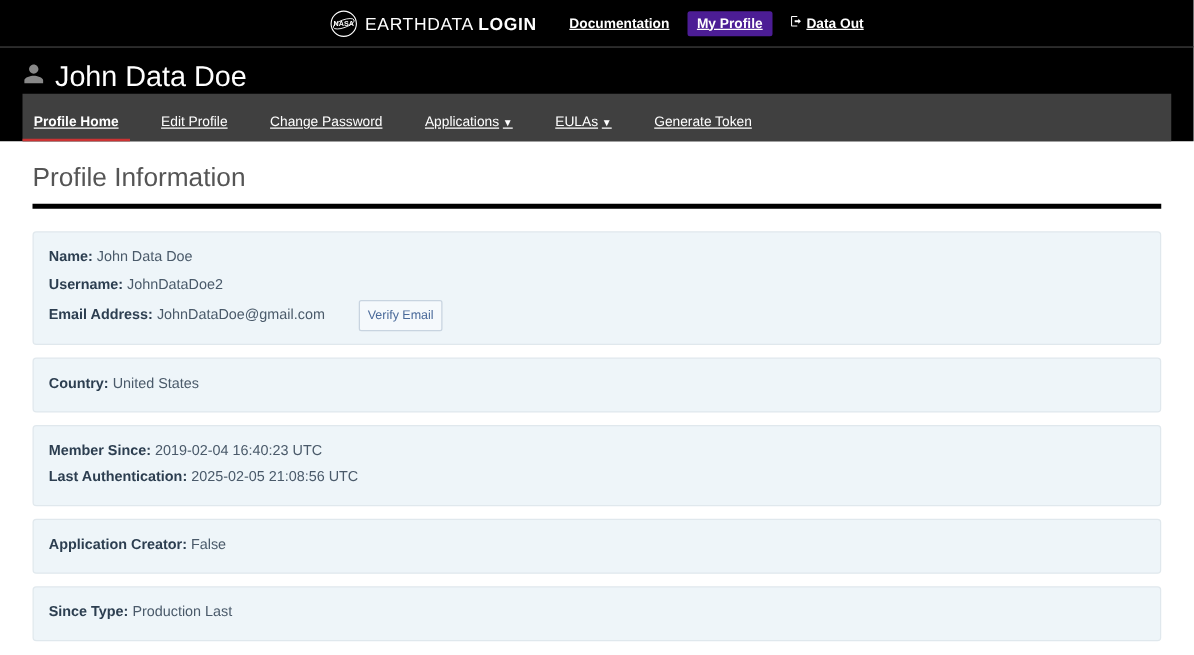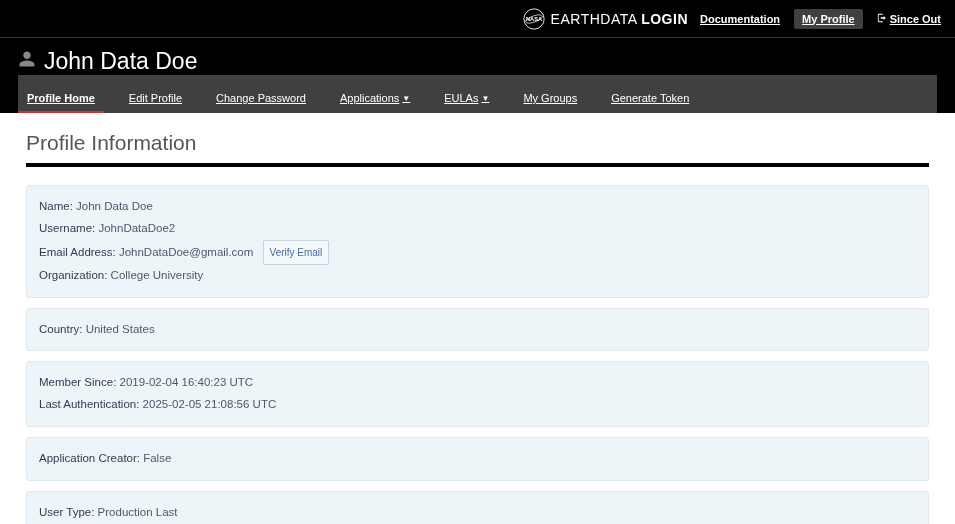--- a/index.html
+++ b/index.html
@@ -1,47 +1,47 @@
 <!DOCTYPE html>
 <html><head>
 <meta charset="utf-8">
 <style>
   * { box-sizing: border-box; margin: 0; padding: 0; }
   body { font-family: -apple-system, BlinkMacSystemFont, "Segoe UI", Arial, sans-serif; background: #fff; color: #2c3e50; width: 955px; }
   
-  .topbar { background: #000; height: 38px; display: flex; align-items: center; justify-content: flex-end; padding: 0 14px; border-bottom: 1px solid #333; }
+  .topbar { background: #000; height: 38px; display: flex; align-items: center; justify-content: center; padding: 0 14px; border-bottom: 1px solid #333; gap: 14px; }
   .brand { display: flex; align-items: center; gap: 6px; }
   .brand-text { color: #fff; font-size: 14px; letter-spacing: 0.5px; }
   .brand-text .bold { font-weight: 700; }
   .logo-svg { width: 22px; height: 22px; }
   .top-links { display: flex; align-items: center; gap: 14px; padding-left: 12px; }
   .top-links a { color: #fff; font-size: 11px; text-decoration: underline; cursor: pointer; font-weight: 600; }
-  .top-links a.btnish { background: #404040; padding: 4px 8px; text-decoration: underline; border-radius: 2px; }
+  .top-links a.btnish { background: #4c1d95; padding: 4px 8px; text-decoration: underline; border-radius: 2px; }
   .signout-wrap { display: flex; align-items: center; gap: 3px; }
   .signout-icon { color: #fff; font-size: 10px; }
   
   .userbar { background: #000; padding: 10px 18px 0 18px; }
   .username-row { display: flex; align-items: center; gap: 8px; color: #fff; }
   .user-icon { color: #888; font-size: 18px; }
   .username-big { font-size: 23px; font-weight: 400; color: #fff; }
   
   .tabs { background: #404040; display: flex; gap: 16px; padding: 10px 0 0 0; }
   .tab { color: #fff; font-size: 11px; padding: 7px 9px; text-decoration: underline; cursor: pointer; border-bottom: 2px solid transparent; display: flex; align-items: center; gap: 3px; }
   .tab.active { border-bottom: 2px solid #c33; font-weight: 600; }
   .caret-down { font-size: 8px; }
   
   .content { padding: 18px 26px; }
   .page-title { font-size: 21px; font-weight: 300; color: #555; padding-bottom: 8px; border-bottom: 4px solid #000000; margin-bottom: 18px; }
   
   .card { background: #eef5f9; border: 1px solid #e0e8ed; border-radius: 3px; padding: 10px 12px; margin-bottom: 10px; }
   .field-row { font-size: 11.5px; color: #3a4a5a; line-height: 1.9; }
-  .field-label { font-weight: 400; color: #2c3e50; }
+  .field-label { font-weight: 700; color: #2c3e50; }
   .field-value { color: #4a5a6a; }
   
-  .verify-btn { display: inline-block; font-size: 10px; color: #4a6a9a; border: 1px solid #c8d4e0; background: #f5f9fc; padding: 2px 6px; border-radius: 2px; margin-left: 6px; cursor: pointer; }
+  .verify-btn { display: inline-block; font-size: 10px; color: #4a6a9a; border: 1px solid #c8d4e0; background: #f5f9fc; padding: 2px 6px; border-radius: 2px; margin-left: 24px; cursor: pointer; }
 </style>
 </head>
 <body>
 
 <div class="topbar">
   <div class="brand">
     <svg class="logo-svg" viewBox="0 0 100 100">
       <circle cx="50" cy="50" r="46" fill="#000" stroke="#fff" stroke-width="4"></circle>
       <ellipse cx="50" cy="50" rx="40" ry="14" fill="none" stroke="#fff" stroke-width="3" transform="rotate(-20 50 50)"></ellipse>
       <text x="50" y="58" text-anchor="middle" fill="#fff" font-size="26" font-family="Arial" font-weight="bold">NASA</text>
@@ -52,21 +52,21 @@
   </div>
   <div class="top-links">
     <a>Documentation</a>
     <a class="btnish">My Profile</a>
     <span class="signout-wrap">
       <span class="signout-icon">
         <svg width="10" height="10" viewBox="0 0 24 24" fill="#fff">
             <path d="M16 17l5-5-5-5v3H9v4h7v3zM14 2H4c-1.1 0-2 .9-2 2v16c0 1.1.9 2 2 2h10v-2H4V4h10V2z"></path>
           </svg>
       </span>
-      <a>Since Out</a>
+      <a>Data Out</a>
     </span>
   </div>
 </div>
 
 <div class="userbar">
   <div class="username-row">
     <span class="user-icon">
       <svg width="18" height="18" viewBox="0 0 24 24" fill="#888">
           <path d="M12 12c2.7 0 5-2.3 5-5s-2.3-5-5-5-5 2.3-5 5 2.3 5 5 5zm0 2c-3.3 0-10 1.7-10 5v3h20v-3c0-3.3-6.7-5-10-5z"></path>
         </svg>
@@ -78,45 +78,40 @@
     <a class="tab">Edit Profile</a>
     <a class="tab">Change Password</a>
     <a class="tab">
       <span>Applications</span>
       <span class="caret-down">▼</span>
     </a>
     <a class="tab">
       <span>EULAs</span>
       <span class="caret-down">▼</span>
     </a>
-    <a class="tab">My Groups</a>
     <a class="tab">Generate Token</a>
   </div>
 </div>
 
 <div class="content">
   <h2 class="page-title">Profile Information</h2>
 
   <div class="card">
     <div class="field-row">
       <span class="field-label">Name:</span>
       <span class="field-value">John Data Doe</span>
     </div>
     <div class="field-row">
       <span class="field-label">Username:</span>
       <span class="field-value">JohnDataDoe2</span>
     </div>
     <div class="field-row">
       <span class="field-label">Email Address:</span>
       <span class="field-value">JohnDataDoe@gmail.com</span>
       <span class="verify-btn">Verify Email</span>
-    </div>
-    <div class="field-row">
-      <span class="field-label">Organization:</span>
-      <span class="field-value">College University</span>
     </div>
   </div>
 
   <div class="card">
     <div class="field-row">
       <span class="field-label">Country:</span>
       <span class="field-value">United States</span>
     </div>
   </div>
 
@@ -133,21 +128,21 @@
 
   <div class="card">
     <div class="field-row">
       <span class="field-label">Application Creator:</span>
       <span class="field-value">False</span>
     </div>
   </div>
 
   <div class="card">
     <div class="field-row">
-      <span class="field-label">User Type:</span>
+      <span class="field-label">Since Type:</span>
       <span class="field-value">Production Last</span>
     </div>
     <div class="field-row">
       
       
     </div>
 
   </div>
 </div>
 

